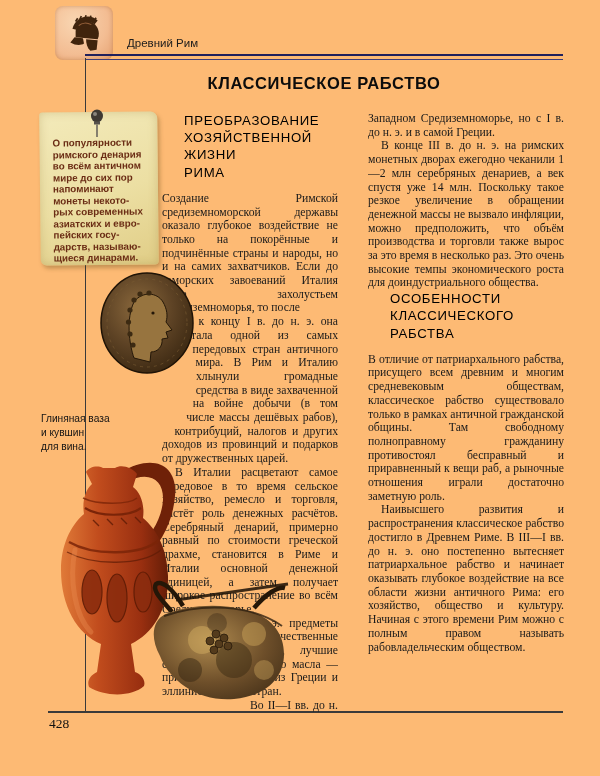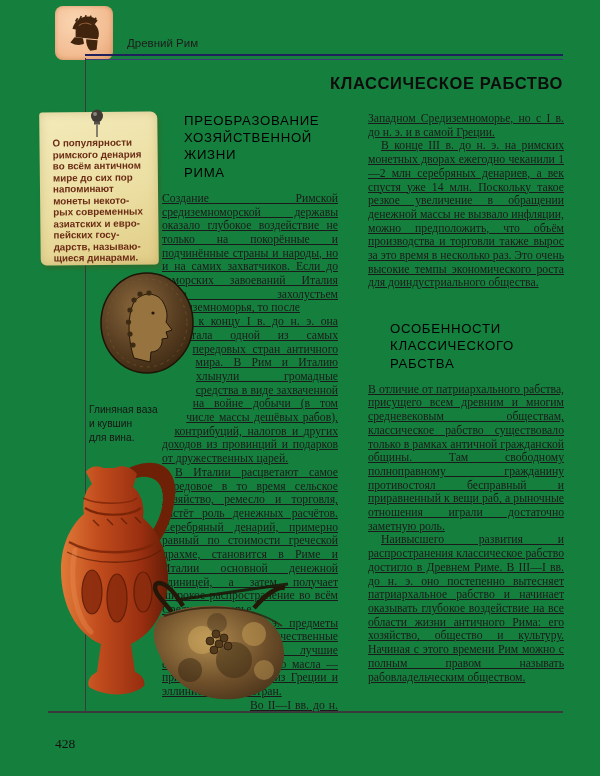--- a/index.html
+++ b/index.html
@@ -1,40 +1,40 @@
 <!DOCTYPE html>
 <html><head>
 <meta charset="utf-8">
 <style>
   html,body{margin:0;padding:0;}
   .page{
     position:relative; width:600px; height:776px; overflow:hidden;
-    background:#15803d; font-family:"Liberation Serif", serif; color:#1a1a1a;
+    background:#fdba74; font-family:"Liberation Serif", serif; color:#1a1a1a;
   }
   
   .helmet-box{
     position:absolute; left:55px; top:6px; width:58px; height:54px;
     border-radius:8px;
     background:radial-gradient(circle at 35% 30%, #f9d6b2, #f3bd93 60%, #e5a272 100%);
     box-shadow:inset 0 0 4px rgba(160,90,30,.4);
   }
   .helmet-box svg{position:absolute; left:8px; top:6px;}
   .chapter-label{
     position:absolute; left:127px; top:37px;
     font-family:"Liberation Sans", sans-serif; font-size:11.5px; color:#1c1c1c;
   }
   .double-rule{
     position:absolute; left:85px; top:54px; width:478px; height:3px;
     border-top:2.5px solid #20205c; border-bottom:1.3px solid #3c3c78;
   }
   .rule-left{position:absolute; left:85px; top:58px; width:1px; height:653px; background:#3a3a3a; z-index:1;}
   .rule-bottom{position:absolute; left:48px; top:711px; width:515px; height:1.5px; background:#3a3a3a;}
-  .page-number{position:absolute; left:55px; top:716px; font-size:13.5px; color:#111;margin-top:20px;}
+  .page-number{position:absolute; left:49px; top:716px; font-size:13.5px; color:#111;}
   .title{
-    position:absolute; left:85px; top:74px; width:478px; margin:0; text-align:right;
+    position:absolute; left:85px; top:74px; width:478px; margin:0; text-align:center;
     font-family:"Liberation Sans", sans-serif; font-weight:bold; font-size:16.5px;
     letter-spacing:.6px; color:#0c0c0c; white-space:pre-line;
   }
   
   .note{
     position:absolute; left:40px; top:112px; width:118px; height:153px; z-index:3;
     background:linear-gradient(160deg,#f3eaba 0%, #ecdfa3 55%, #e0cd86 100%);
     border-radius:3px 7px 4px 6px;
     box-shadow:2px 3px 4px rgba(90,70,20,.35), inset 0 0 10px rgba(130,100,30,.25);
     transform:rotate(-.6deg);
@@ -47,35 +47,35 @@
   .pin{position:absolute; left:86px; top:108px; z-index:4;}
   
   .coin{position:absolute; left:100px; top:272px; z-index:2;}
   .jug{position:absolute; left:37px; top:450px; z-index:2;}
   .pot{position:absolute; left:142px; top:578px; z-index:2;}
   .caption{
     position:absolute; z-index:3; font-family:"Liberation Sans", sans-serif;
     font-size:10.2px; line-height:13.8px; color:#141414; white-space:pre-line;
   }
   .caption-coin{left:41px; top:364px;}
-  .caption-pottery{left:41px; top:403px;margin-left:48px;}
+  .caption-pottery{left:41px; top:412px;}
   
   .col{
     position:absolute; top:112px; height:600px; overflow:hidden;
     font-size:11.7px; line-height:13.7px; text-align:justify;
   }
   .col1{left:162px; width:176px;}
   .col2{left:368px; width:196px;}
   .sec-heading{
     font-family:"Liberation Sans", sans-serif; font-weight:normal;
     font-size:13.2px; line-height:17.2px; letter-spacing:.7px; color:#000;
     margin:0 0 11px 0; white-space:pre-line;padding-left:22px;
   }
-  .col2 .sec-heading{margin-top:30px;}
-  .body-p{margin:0;text-decoration:underline;}
+  .col2 .sec-heading{margin-top:0;}
+  .body-p{margin:0;}
   .ind{text-indent:13px;}
   .coin-spacer{
     float:left; width:34px; height:126px;
     shape-outside:ellipse(60px 62px at -26px 62px);
   }
   .pot-spacer{
     float:left; width:92px; height:148px;
     shape-outside:polygon(0 0, 88px 0, 70px 28px, 76px 58px, 90px 84px, 62px 110px, 44px 148px, 0 148px);
   }
 </style>

